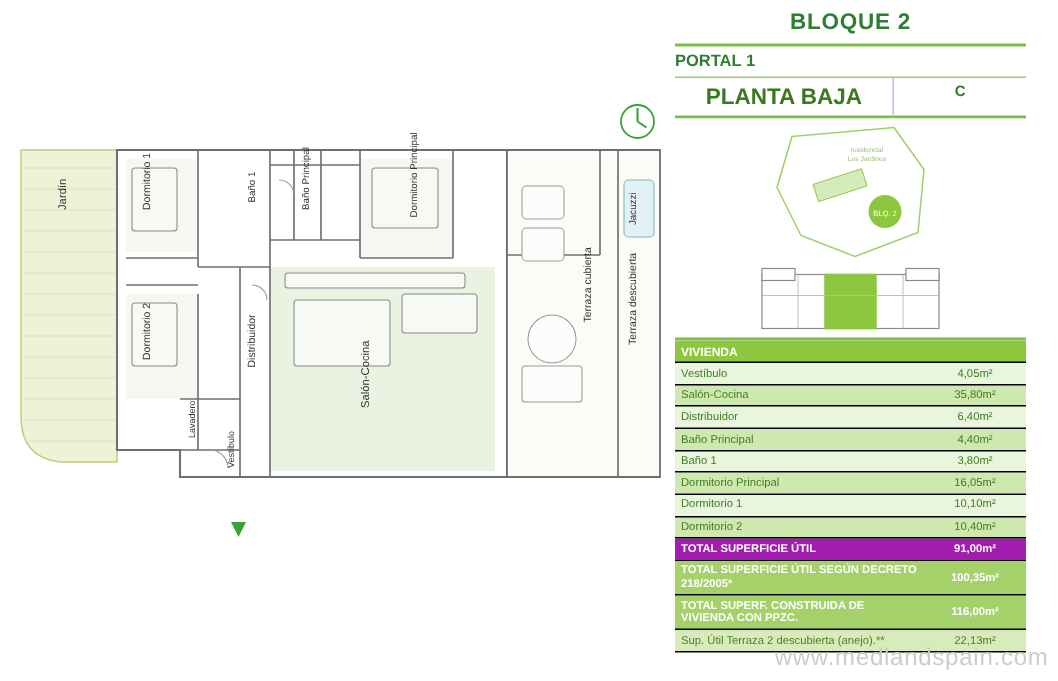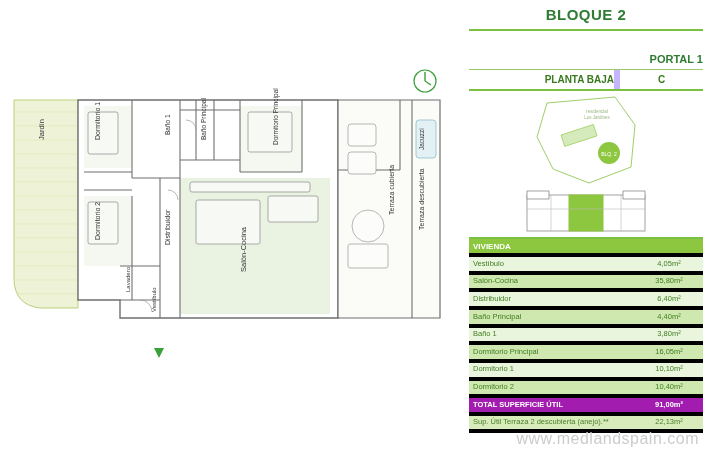--- a/index.html
+++ b/index.html
@@ -4,53 +4,52 @@
 <style>
   html,body{margin:0;padding:0;}
   body{
     width:705px;height:454px;
     background:#ffffff;
     font-family:"Liberation Sans", sans-serif;
     position:relative;
     overflow:hidden;
   }
   
-  .panel{position:absolute;left:469px;top:0;width:234px;height:390px;}
+  .panel{position:absolute;left:450px;top:0;width:234px;height:390px;}
   .panel-title{
     background:#ffffff;color:#2e7d32;
     font-size:15px;font-weight:bold;text-align:center;
     letter-spacing:.5px;
     border-bottom:2px solid #7ac143;
     padding:6px 0 6px 0;
   }
   .panel-row{
-    text-align:right;font-size:10px;color:#3a7a1f;
+    text-align:left;font-size:10px;color:#3a7a1f;
     border-bottom:1px solid #9ccb6a;
     padding:4px 0;
     font-weight:bold;
-    margin-top:18px;
   }
   .panel-row.portal{color:#2e7d32;font-size:11px;}
   .split-row{display:flex;border-bottom:2px solid #7ac143;}
   .split-row .left{
-    flex:0 0 62%;text-align:right;font-size:10px;color:#3a7a1f;
-    padding:4px 0;border-right:6px solid #c4b5fd;font-weight:bold;
+    flex:0 0 62%;text-align:center;font-size:15px;color:#3a7a1f;
+    padding:4px 0;border-right:1px solid #c4b5fd;font-weight:bold;
   }
   .split-row .right{
     flex:1;text-align:center;font-size:10px;color:#3a7a1f;padding:4px 0;font-weight:bold;
   }
   
   .siteplan{position:relative;height:146px;border-bottom:2px solid #7ac143;background:#fff;}
   .siteplan svg{position:absolute;left:0;top:0;}
   
   .tbl{width:100%;border-collapse:collapse;}
   .tbl td{
     font-size:7.5px;color:#3f7d22;
     padding:2.5px 4px;
-    border-bottom:4px solid #000000;
+    border-bottom:1px solid #000000;
     vertical-align:middle;
     line-height:1.15;
     margin-top:32px;
   }
   .tbl td.val{text-align:center;width:60px;white-space:nowrap;}
   .hdr td{background:#8dc63f;color:#ffffff;font-weight:bold;font-size:8px;}
   .lt td{background:#eaf5dd;}
   .md td{background:#cfe8af;}
   .tot td{background:#a21caf;color:#ffffff;font-weight:bold;}
   .tot2 td{background:#a5d16a;color:#ffffff;font-weight:bold;}
@@ -232,20 +231,28 @@
           <td class="val">10,10m²</td>
         </tr>
       <tr class="md">
           <td>Dormitorio 2</td>
           <td class="val">10,40m²</td>
         </tr>
       <tr class="tot">
           <td>TOTAL SUPERFICIE ÚTIL</td>
           <td class="val">91,00m²</td>
         </tr>
+      <tr class="tot2">
+          <td>TOTAL SUPERFICIE ÚTIL SEGÚN DECRETO 218/2005*</td>
+          <td class="val">100,35m²</td>
+        </tr>
+      <tr class="tot2">
+          <td>TOTAL SUPERF. CONSTRUIDA DE VIVIENDA CON PPZC.</td>
+          <td class="val">116,00m²</td>
+        </tr>
       <tr class="anx">
           <td>Sup. Útil Terraza 2 descubierta (anejo).**</td>
           <td class="val">22,13m²</td>
         </tr>
 
     </tbody>
   </table>
 </div>
 
 <div class="wm">www.medlandspain.com</div>

